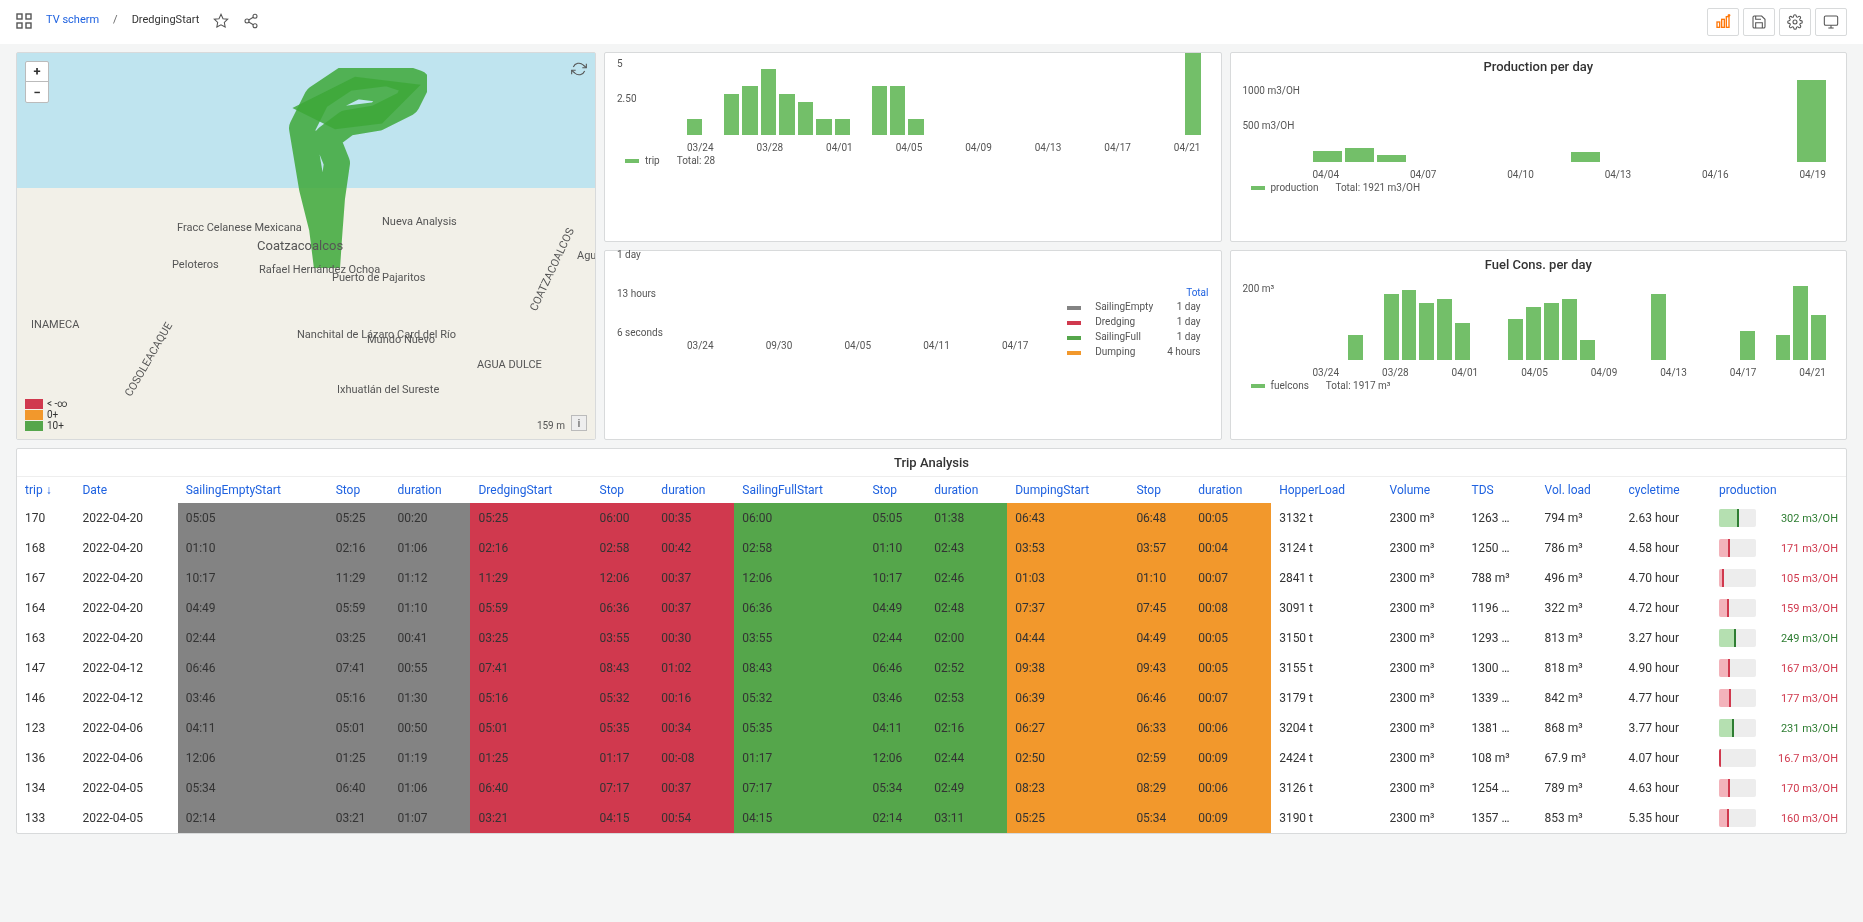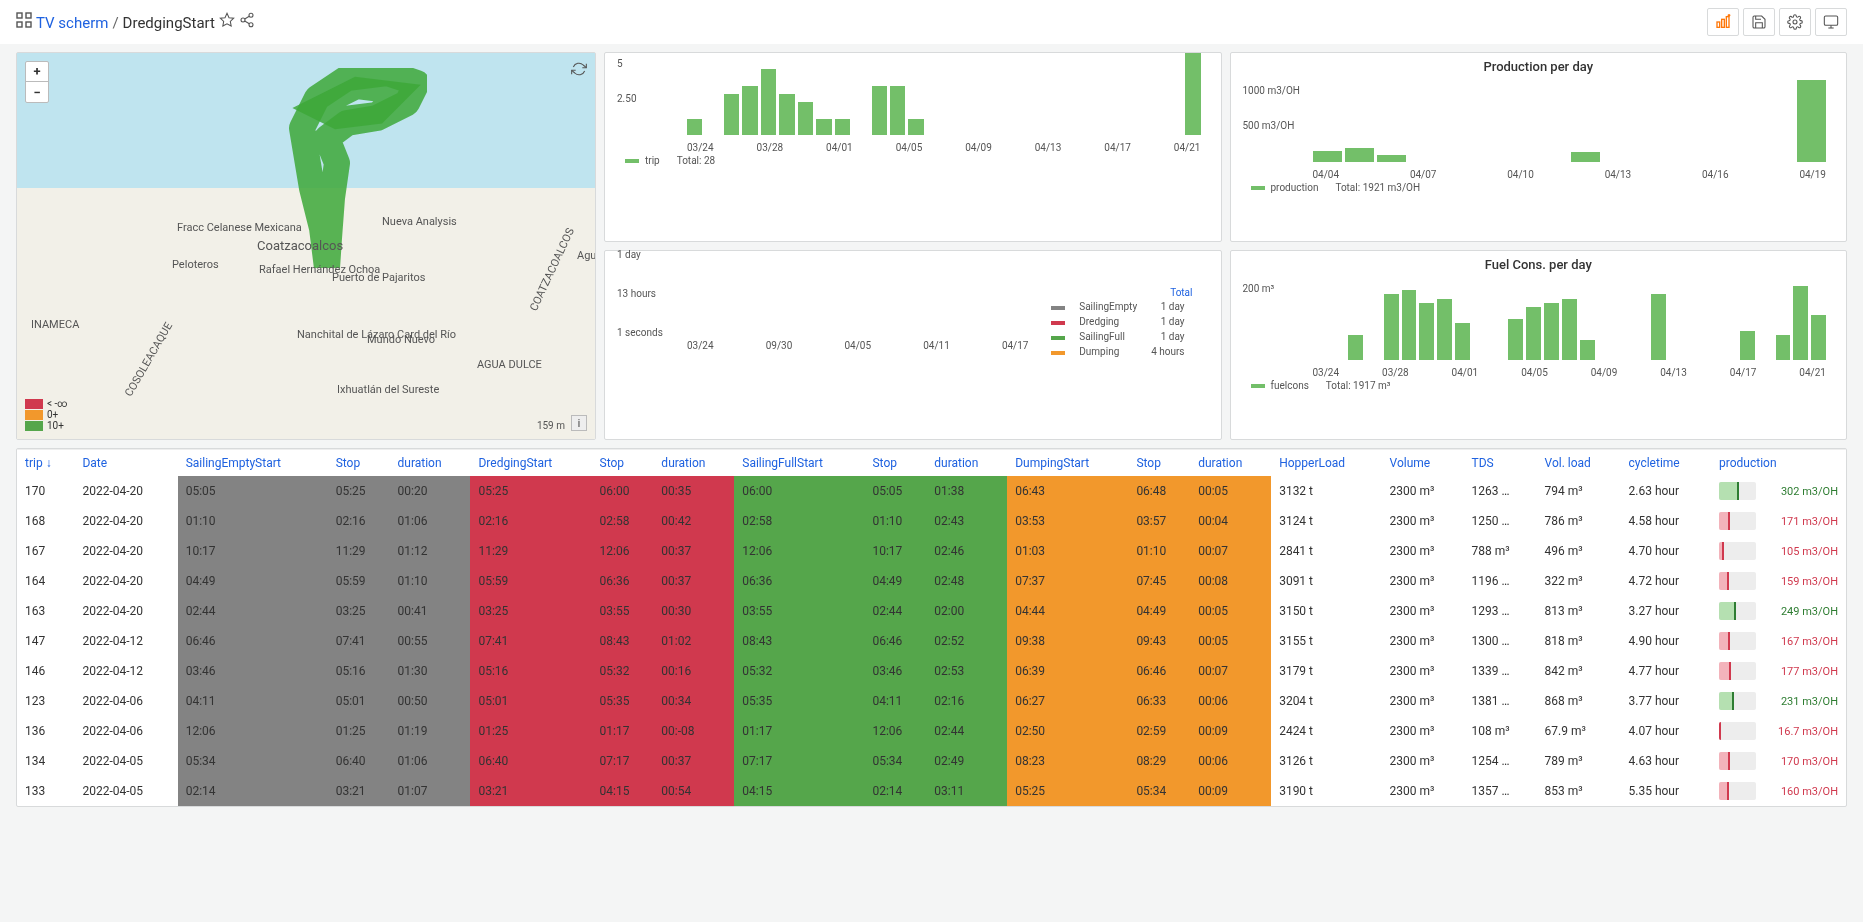--- a/index.html
+++ b/index.html
@@ -1,20 +1,20 @@
 <!DOCTYPE html>
 <html><head>
 <meta charset="utf-8">
 <style>
 * { box-sizing: border-box; margin: 0; padding: 0; }
 body { font-family: -apple-system, BlinkMacSystemFont, "Segoe UI", Roboto, sans-serif; background: #f4f5f5; color: #333; font-size: 13px; }
 
 
 .topbar { display: flex; align-items: center; justify-content: space-between; padding: 8px 16px; background: #fff; }
-.topbar-left { display: flex; align-items: flex-end; gap: 4px; font-size: 15px; }
+.topbar-left { display: flex; align-items: flex-start; gap: 14px; font-size: 11px; }
 .topbar-left .bc-item { color: #1f62e0; cursor: pointer; }
 .topbar-left .bc-sep { color: #666; }
 .topbar-left .bc-current { color: #333; }
 .topbar-icons { display: flex; gap: 4px; }
 .icon-btn { width: 32px; height: 28px; display:flex; align-items:center; justify-content:center; border: 1px solid #d8dadb; border-radius: 2px; background:#fff; cursor:pointer; color:#555; }
 .icon-btn.orange svg { stroke: #ff780a; }
 
 
 .dash { display: grid; grid-template-columns: 580px 1fr 1fr; grid-template-rows: 190px 190px auto; gap: 8px; padding: 8px 16px 16px; }
 .panel { background:#fff; border:1px solid #d8dadb; border-radius:2px; position:relative; }
@@ -36,21 +36,21 @@
 
 .chart-body { padding: 0 12px 8px; }
 .chart-area { position:relative; height:100px; }
 .chart-ylab { position:absolute; left:0; font-size:10px; color:#555; transform:translateY(-50%);}
 .chart-bars { position:absolute; left:70px; right:8px; top:0; bottom:18px; display:flex; align-items:flex-end; gap:3px;}
 .chart-bars .b { flex:1; background:#73bf69; }
 .chart-xlab { position:absolute; left:70px; right:8px; bottom:0; display:flex; justify-content:space-between; font-size:10px; color:#555;}
 .chart-legend { font-size:10px; color:#555; padding:2px 0 0 8px; display:flex; align-items:center; gap:6px;}
 .chart-legend .sw { width:14px; height:4px; display:inline-block;}
 
-.time-legend { position:absolute; right:28px; top:36px; font-size:10px; color:#555;}
+.time-legend { position:absolute; right:12px; top:36px; font-size:10px; color:#555;}
 .time-legend-head { color:#1f62e0; text-align:right; }
 .time-legend table td { padding:1px 6px; }
 .time-legend .sw { width:14px; height:4px; display:inline-block; }
 
 .stackbars { position:absolute; left:70px; right:180px; top:0; bottom:18px; display:flex; align-items:flex-end; gap:3px;}
 .stackbars .col { flex:1; display:flex;flex-direction:column-reverse;}
 .stackbars .seg { width:100%;}
 
 
 .table-wrap { grid-column: 1 / -1; }
@@ -271,21 +271,21 @@
           </div>
         </div>
         <div class="chart-legend"><span class="sw" style="background:#73bf69"></span><span>production</span>&nbsp;&nbsp;<span>Total: 1921 m3/OH</span></div>
       </div>
     </div>
   <div class="panel" id="ch-time" style="position:relative;">
       <div class="chart-body">
         <div class="chart-area">
           <div class="chart-ylab" style="top:3%">1 day</div>
           <div class="chart-ylab" style="top:42%">13 hours</div>
-          <div class="chart-ylab" style="top:81%">1 seconds</div>
+          <div class="chart-ylab" style="top:81%">6 seconds</div>
           <div class="stackbars">
             <div class="col">
               <div class="seg" style="background:#838383;height:3.3333333333333335%"></div>
               <div class="seg" style="background:#d0394e;height:3.3333333333333335%"></div>
               <div class="seg" style="background:#55a64b;height:6.666666666666667%"></div>
               <div class="seg" style="background:#f2982c;height:0.5%"></div>
             </div>
             <div class="col">
               <div class="seg" style="background:#838383;height:0%"></div>
               <div class="seg" style="background:#d0394e;height:0%"></div>
@@ -531,20 +531,21 @@
             <span>04/13</span>
             <span>04/17</span>
             <span>04/21</span>
           </div>
         </div>
         <div class="chart-legend"><span class="sw" style="background:#73bf69"></span><span>fuelcons</span>&nbsp;&nbsp;<span>Total: 1917 m³</span></div>
       </div>
     </div>
 
   <div class="panel table-wrap">
+    <div class="table-title">Trip Analysis</div>
     <table class="trips">
       <thead>
           <tr id="thead-row">
             <th>trip</th>
             <th>Date</th>
             <th>SailingEmptyStart</th>
             <th>Stop</th>
             <th>duration</th>
             <th>DredgingStart</th>
             <th>Stop</th>

